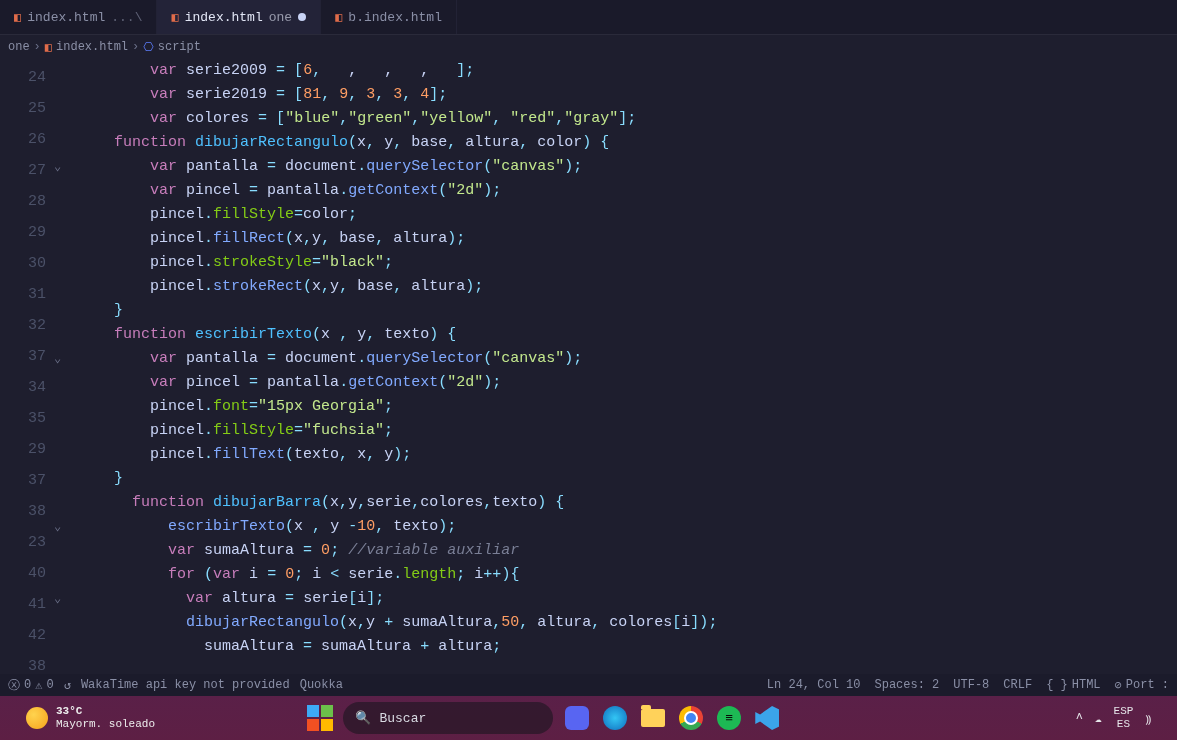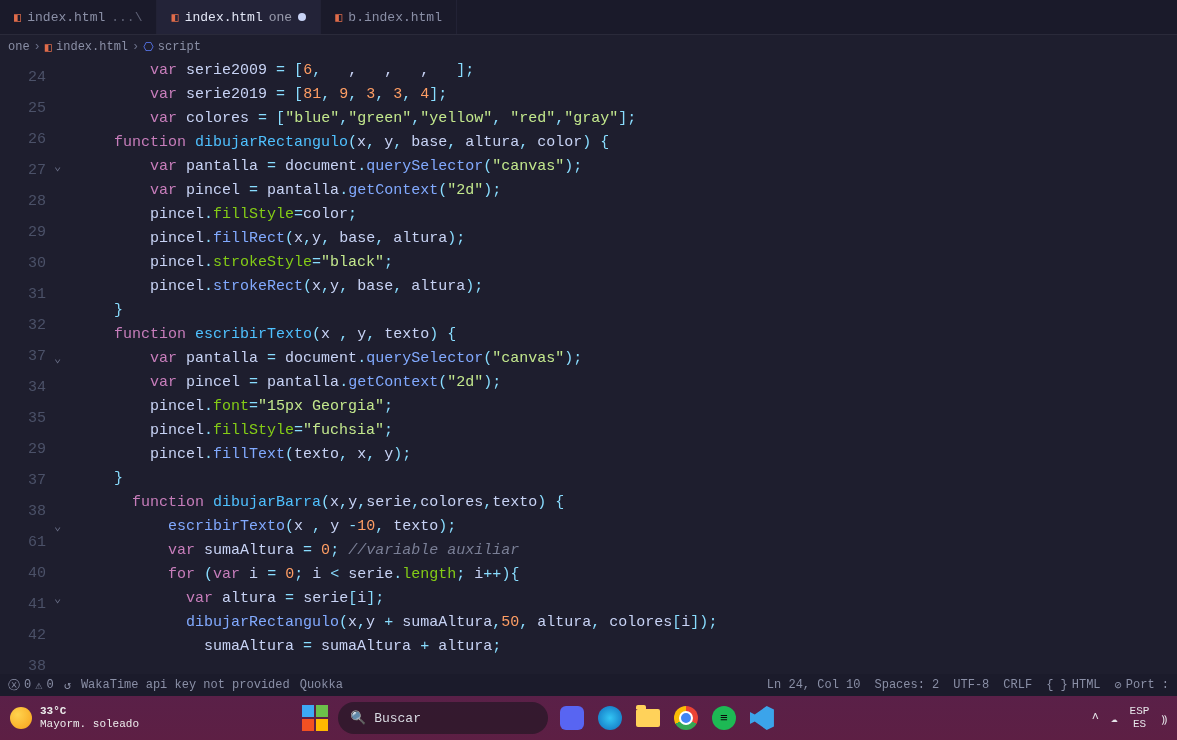--- a/index.html
+++ b/index.html
@@ -106,21 +106,21 @@
   }
   .statusbar .sb-left { display:flex; gap:10px; align-items:center; }
   .statusbar .sb-right { margin-left:auto; display:flex; gap:14px; align-items:flex-start; }
   .sb-item { display:flex; gap:4px; align-items:center; }
   .sb-icon { font-size:12px; }
   .taskbar {
     height: 44px;
     background: linear-gradient(180deg, #5a2048 0%, #5d1f44 100%);
     display: flex;
     align-items: center;
-    padding: 0 10px;
+    padding: 0 26px;
     gap: 10px;
   }
   .weather { display:flex; gap:8px; align-items:center; color:#ececec; font-size:11px; line-height:13px; }
   .weather-icon { width:22px; height:22px; border-radius:50%; background: radial-gradient(circle at 35% 35%, #ffd34e, #f6a21b); }
   .tb-center { margin:0 auto; display:flex; align-items:center; gap:10px; }
   .win-btn { width:26px; height:26px; display:grid; grid-template:1fr 1fr/1fr 1fr; gap:2px; cursor:pointer; }
   .win-btn span { background:#3da9f5; }
   .win-btn span:nth-child(2){background:#6cc04a;}
   .win-btn span:nth-child(3){background:#f25022;}
   .win-btn span:nth-child(4){background:#ffb900;}
@@ -195,21 +195,21 @@
       <div class="ln">29</div>
       <div class="ln">30</div>
       <div class="ln">31</div>
       <div class="ln">32</div>
       <div class="ln">37</div>
       <div class="ln">34</div>
       <div class="ln">35</div>
       <div class="ln">29</div>
       <div class="ln">37</div>
       <div class="ln">38</div>
-      <div class="ln">61</div>
+      <div class="ln">23</div>
       <div class="ln">40</div>
       <div class="ln">41</div>
       <div class="ln">42</div>
       <div class="ln">38</div>
       <div class="ln">44</div>
       <div class="ln">45</div>
       <div class="ln">46</div>
       <div class="ln">47</div>
       <div class="ln">48</div>
     </div>

